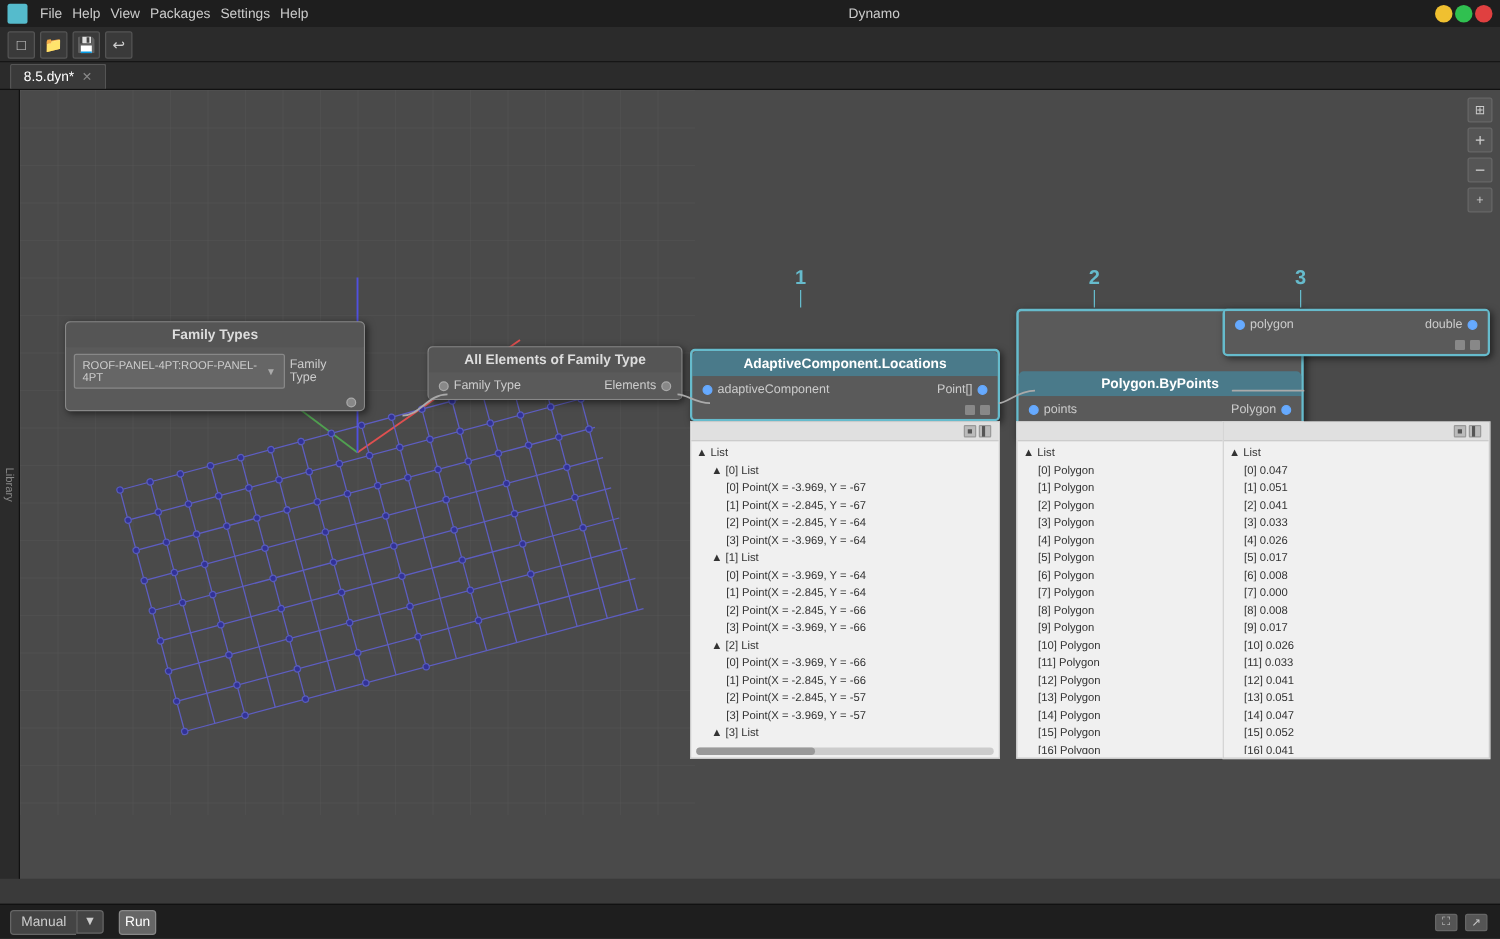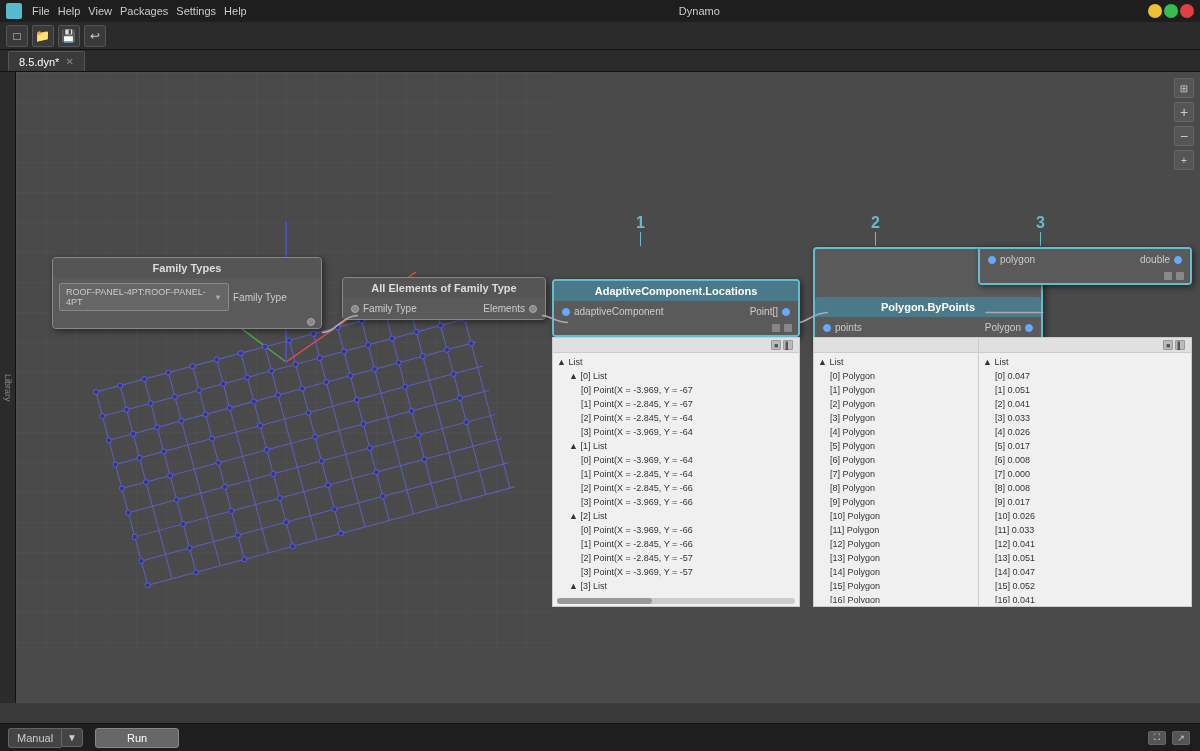--- a/index.html
+++ b/index.html
@@ -63,21 +63,21 @@
 
     .tree-item { font-size: 9px; color: #333; line-height: 14px; }
     .tree-item.indent1 { padding-left: 12px; }
     .tree-item.indent2 { padding-left: 24px; }
 
     
     #statusbar { width: 100%; height: 28px; background: #1e1e1e; display: flex; align-items: center; padding: 0 8px; gap: 8px; border-top: 1px solid #111; position: absolute; bottom: 0; left: 0; }
     .run-mode { display: flex; align-items: center; gap: 0; }
     .run-mode-label { background: #444; border: 1px solid #666; padding: 3px 8px; font-size: 11px; color: #ccc; border-right: none; border-radius: 3px 0 0 3px; }
     .run-mode-arrow { background: #444; border: 1px solid #666; padding: 3px 5px; font-size: 10px; color: #ccc; border-radius: 0 3px 3px 0; cursor: pointer; }
-    .run-btn { background: #666; border: 1px solid #888; padding: 3px 31px; font-size: 11px; color: #fff; border-radius: 3px; cursor: pointer; margin-left: 4px; text-align: center; }
+    .run-btn { background: #666; border: 1px solid #888; padding: 3px 4px; font-size: 11px; color: #fff; border-radius: 3px; cursor: pointer; margin-left: 4px; text-align: center; }
     .status-icons { position: absolute; right: 10px; display: flex; gap: 6px; }
     .status-icon { width: 18px; height: 14px; background: #555; border: 1px solid #666; border-radius: 2px; display: flex; align-items: center; justify-content: center; font-size: 9px; }
 
     
     .viewport-3d { position: absolute; top: 0; left: 0; width: 540px; height: 100%; overflow: hidden; }
 
     
     .conn-svg { position: absolute; top: 0; left: 0; width: 100%; height: 100%; pointer-events: none; z-index: 5; }
 
     
@@ -280,21 +280,21 @@
 
       <path d="M 306 255 C 320 255, 326 238, 342 238" stroke="#aaa" stroke-width="1.5" fill="none"></path>
 
       <path d="M 526 238 C 534 238, 540 245, 552 245" stroke="#aaa" stroke-width="1.5" fill="none"></path>
 
       <path d="M 783 245 C 790 245, 798 235, 812 235" stroke="#aaa" stroke-width="1.5" fill="none"></path>
 
       <path d="M 1026 235 C 1036 235, 945 235, 977 235" stroke="#aaa" stroke-width="1.5" fill="none"></path>
     </svg>
 
-    <div class="node node-family-types" style="left:36px;top:185px;width:270px;">
+    <div class="node node-family-types" style="left:36px;top:185px;width:240px;">
       <div class="node-header">
         <span>Family Types</span>
       </div>
       <div style="padding:5px 6px;background:#5a5a5a;">
         <div style="display:flex;align-items:center;gap:4px;">
           <div class="dropdown" style="width:170px;font-size:9px;">
             <span>ROOF-PANEL-4PT:ROOF-PANEL-4PT</span>
             <span class="dropdown-arrow">▼</span>
           </div>
           <span style="font-size:10px;color:#ccc;">Family Type</span>

